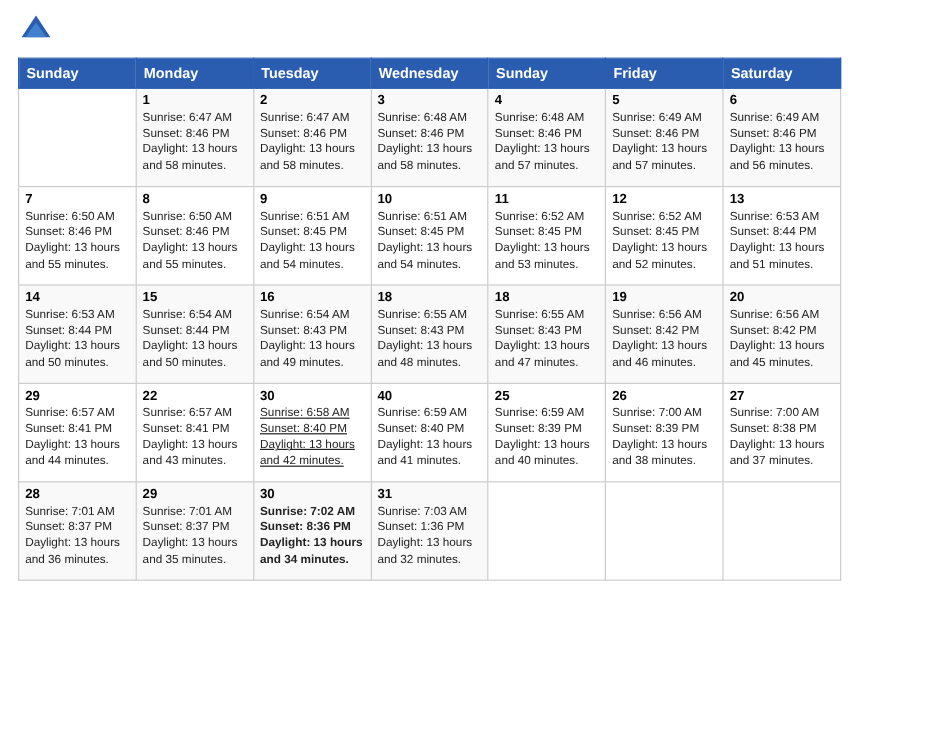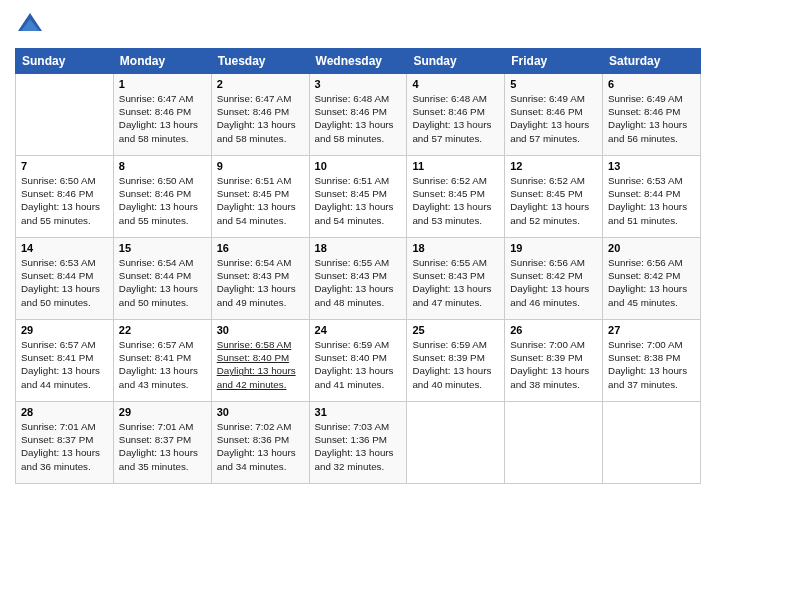--- a/index.html
+++ b/index.html
@@ -293,21 +293,21 @@
 and 43 minutes.</div>
           </td>
           <td>
             <span class="day-num">30</span>
             <div class="day-info" style="white-space: pre-line; text-decoration: underline;">Sunrise: 6:58 AM
 Sunset: 8:40 PM
 Daylight: 13 hours
 and 42 minutes.</div>
           </td>
           <td>
-            <span class="day-num">24</span>
+            <span class="day-num">40</span>
             <div class="day-info" style="white-space: pre-line;">Sunrise: 6:59 AM
 Sunset: 8:40 PM
 Daylight: 13 hours
 and 41 minutes.</div>
           </td>
           <td>
             <span class="day-num">25</span>
             <div class="day-info" style="white-space: pre-line;">Sunrise: 6:59 AM
 Sunset: 8:39 PM
 Daylight: 13 hours
@@ -338,21 +338,21 @@
           </td>
           <td>
             <span class="day-num">29</span>
             <div class="day-info" style="white-space: pre-line;">Sunrise: 7:01 AM
 Sunset: 8:37 PM
 Daylight: 13 hours
 and 35 minutes.</div>
           </td>
           <td>
             <span class="day-num">30</span>
-            <div class="day-info" style="white-space: pre-line;">Sunrise: 7:02 AM
+            <div class="day-info" style="white-space: pre-line; font-weight: bold;">Sunrise: 7:02 AM
 Sunset: 8:36 PM
 Daylight: 13 hours
 and 34 minutes.</div>
           </td>
           <td>
             <span class="day-num">31</span>
             <div class="day-info" style="white-space: pre-line;">Sunrise: 7:03 AM
 Sunset: 1:36 PM
 Daylight: 13 hours
 and 32 minutes.</div>

